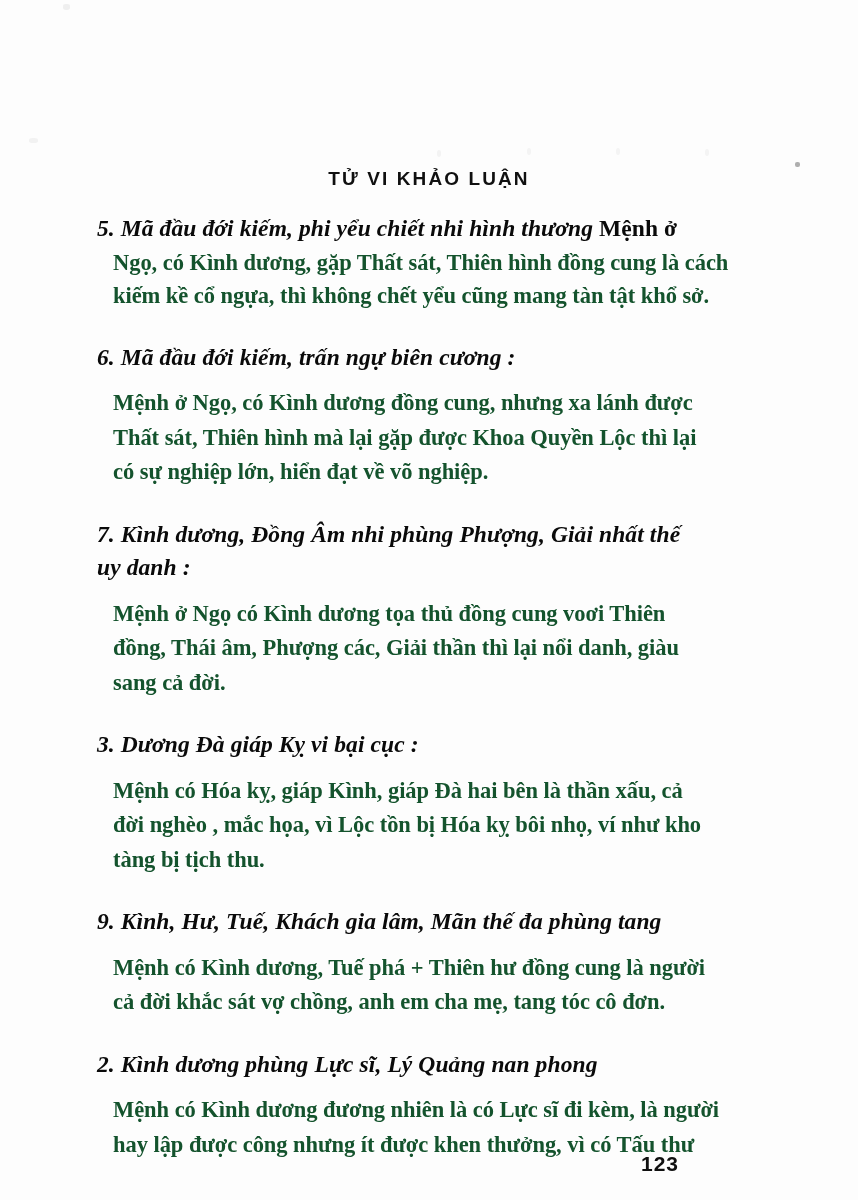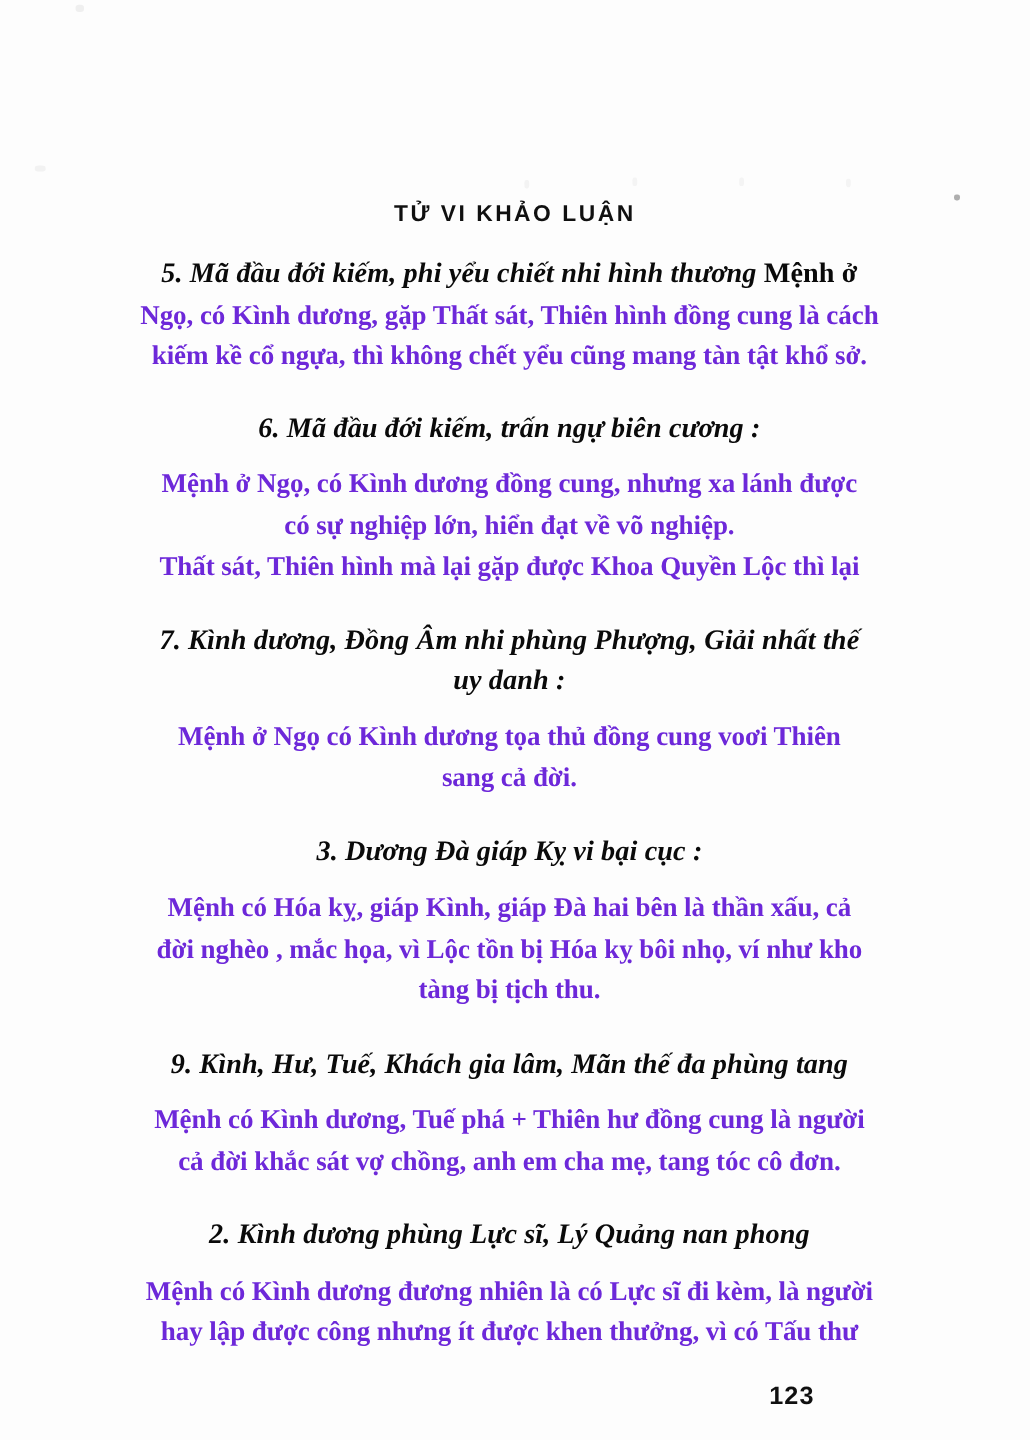--- a/index.html
+++ b/index.html
@@ -50,21 +50,20 @@
     color: #101010;
     white-space: pre;
   }
 
   
   .column {
     position: absolute;
     left: 97px;
     top: 212px;
     width: 655px;
-    text-align: center;
   }
 
   .entry { margin: 0; }
 
   
   .entry + .entry { margin-top: 28px; }
 
   .heading {
     margin: 0;
     font-family: "Liberation Serif", "DejaVu Serif", serif;
@@ -74,27 +73,27 @@
     line-height: 33.5px;
     letter-spacing: .1px;
     color: #0a0a0a;
   }
   .heading .tail {
     font-style: normal;
     font-weight: 700;
   }
 
   .body {
-    margin: 4px;
+    margin: 16px;
     font-family: "Liberation Serif", "DejaVu Serif", serif;
     font-weight: 700;
     font-size: 22.5px;
     line-height: 34.5px;
     letter-spacing: -0.05px;
-    color: #6d28d9;
+    color: #14532d;
   }
   .body .ln { display: block; white-space: pre; }
   .heading .ln { display: block; white-space: pre; }
 
   
   .entry.tight .body { line-height: 33.5px; margin-top: 0; }
   .entry.tight .heading { line-height: 33.5px; }
 
   
   .entry.spaced .body { margin-top: 12px; }
@@ -137,31 +136,32 @@
           <span class="ln">Ngọ, có Kình dương, gặp Thất sát, Thiên hình đồng cung là cách</span>
           <span class="ln">kiếm kề cổ ngựa, thì không chết yểu cũng mang tàn tật khổ sở.</span>
         </p>
       </div>
       <div class="entry spaced">
         <p class="heading">
           <span class="ln">6. Mã đầu đới kiếm, trấn ngự biên cương :</span>
         </p>
         <p class="body">
           <span class="ln">Mệnh ở Ngọ, có Kình dương đồng cung, nhưng xa lánh được</span>
+          <span class="ln">Thất sát, Thiên hình mà lại gặp được Khoa Quyền Lộc thì lại</span>
           <span class="ln">có sự nghiệp lớn, hiển đạt về võ nghiệp.</span>
-          <span class="ln">Thất sát, Thiên hình mà lại gặp được Khoa Quyền Lộc thì lại</span>
         </p>
       </div>
       <div class="entry spaced">
         <p class="heading">
           <span class="ln">7. Kình dương, Đồng Âm nhi phùng Phượng, Giải nhất thế</span>
           <span class="ln">uy danh :</span>
         </p>
         <p class="body">
           <span class="ln">Mệnh ở Ngọ có Kình dương tọa thủ đồng cung voơi Thiên</span>
+          <span class="ln">đồng, Thái âm, Phượng các, Giải thần thì lại nổi danh, giàu</span>
           <span class="ln">sang cả đời.</span>
         </p>
       </div>
       <div class="entry spaced">
         <p class="heading">
           <span class="ln">3. Dương Đà giáp Kỵ vi bại cục :</span>
         </p>
         <p class="body">
           <span class="ln">Mệnh có Hóa kỵ, giáp Kình, giáp Đà hai bên là thần xấu, cả</span>
           <span class="ln">đời nghèo , mắc họa, vì Lộc tồn bị Hóa kỵ bôi nhọ, ví như kho</span>

